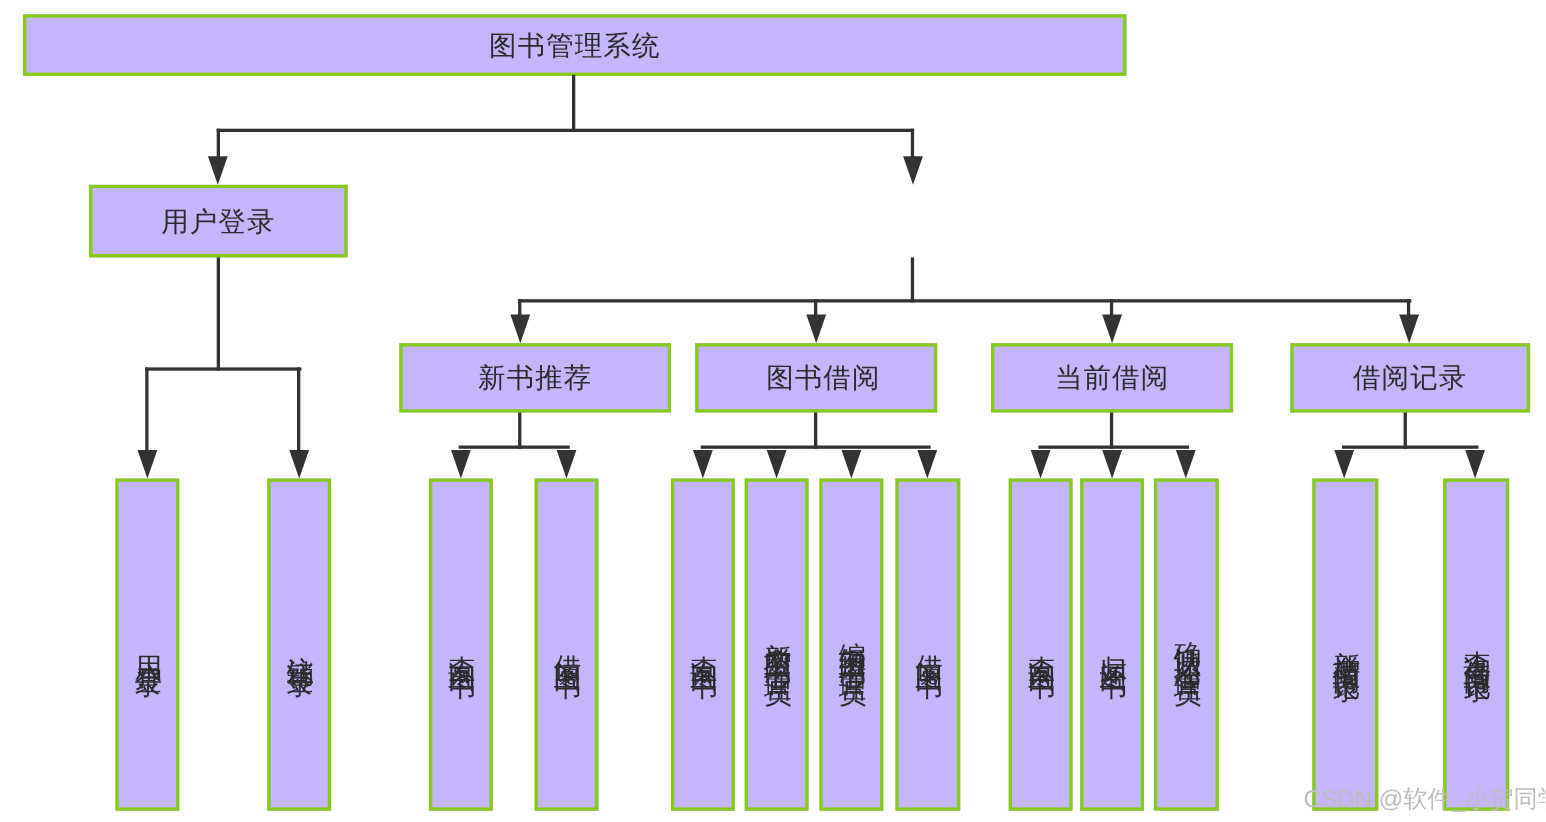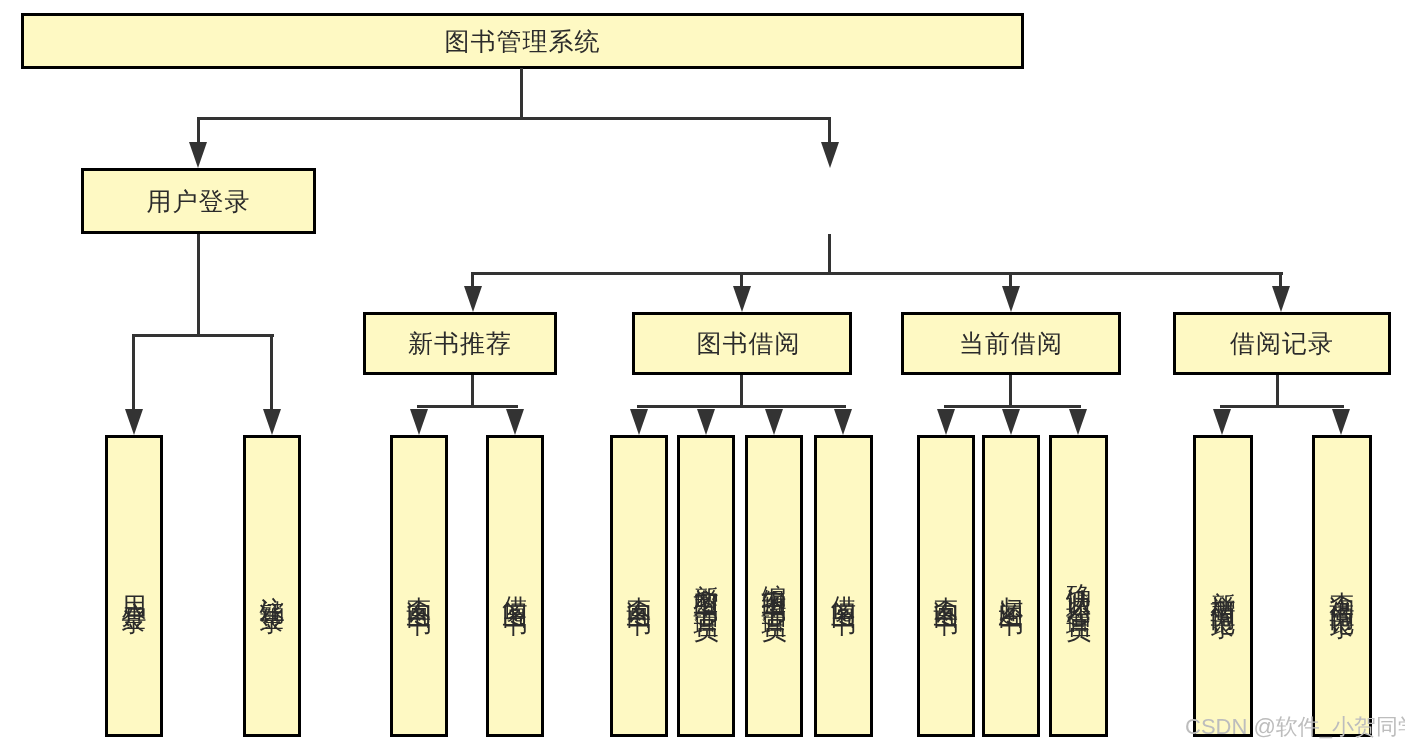--- a/index.html
+++ b/index.html
@@ -5,22 +5,22 @@
   html,body{margin:0;padding:0;background:#ffffff;}
   #stage{
     position:relative;
     width:1405px;height:747px;
     background:#ffffff;
     font-family:"Liberation Sans","DejaVu Sans",sans-serif;
     overflow:hidden;
   }
   .box{
     position:absolute;
-    background:#fef9c3;
-    border:3px solid #000000;
+    background:#c4b5fd;
+    border:3px solid #84cc16;
     box-sizing:border-box;
     display:flex;
     align-items:center;
     justify-content:center;
     color:#2b2b2b;
     text-align:right;
   }
   .hbox{font-size:25px;letter-spacing:1px;white-space:nowrap;}
   .vbox .vlabel{
     writing-mode:vertical-rl;
@@ -77,21 +77,21 @@
   <div class="line" style="left:471px;top:272px;width:812px;height:3px;"></div>
   <div class="line" style="left:471px;top:272px;width:3px;height:17px;"></div>
   <div class="line" style="left:740px;top:272px;width:3px;height:17px;"></div>
   <div class="line" style="left:1009px;top:272px;width:3px;height:17px;"></div>
   <div class="line" style="left:1279px;top:272px;width:3px;height:17px;"></div>
   <div class="ah" style="left:464px;top:286px;"></div>
   <div class="ah" style="left:733px;top:286px;"></div>
   <div class="ah" style="left:1002px;top:286px;"></div>
   <div class="ah" style="left:1272px;top:286px;"></div>
 
-  <div class="box hbox" style="left:363px;top:312px;width:194px;height:63px;">
+  <div class="box hbox" style="left:363px;top:312px;width:247px;height:63px;">
     <span>新书推荐</span>
   </div>
   <div class="box hbox" style="left:632px;top:312px;width:220px;height:63px;padding-left:13px;">
     <span>图书借阅</span>
   </div>
   <div class="box hbox" style="left:901px;top:312px;width:220px;height:63px;">
     <span>当前借阅</span>
   </div>
   <div class="box hbox" style="left:1173px;top:312px;width:218px;height:63px;">
     <span>借阅记录</span>

